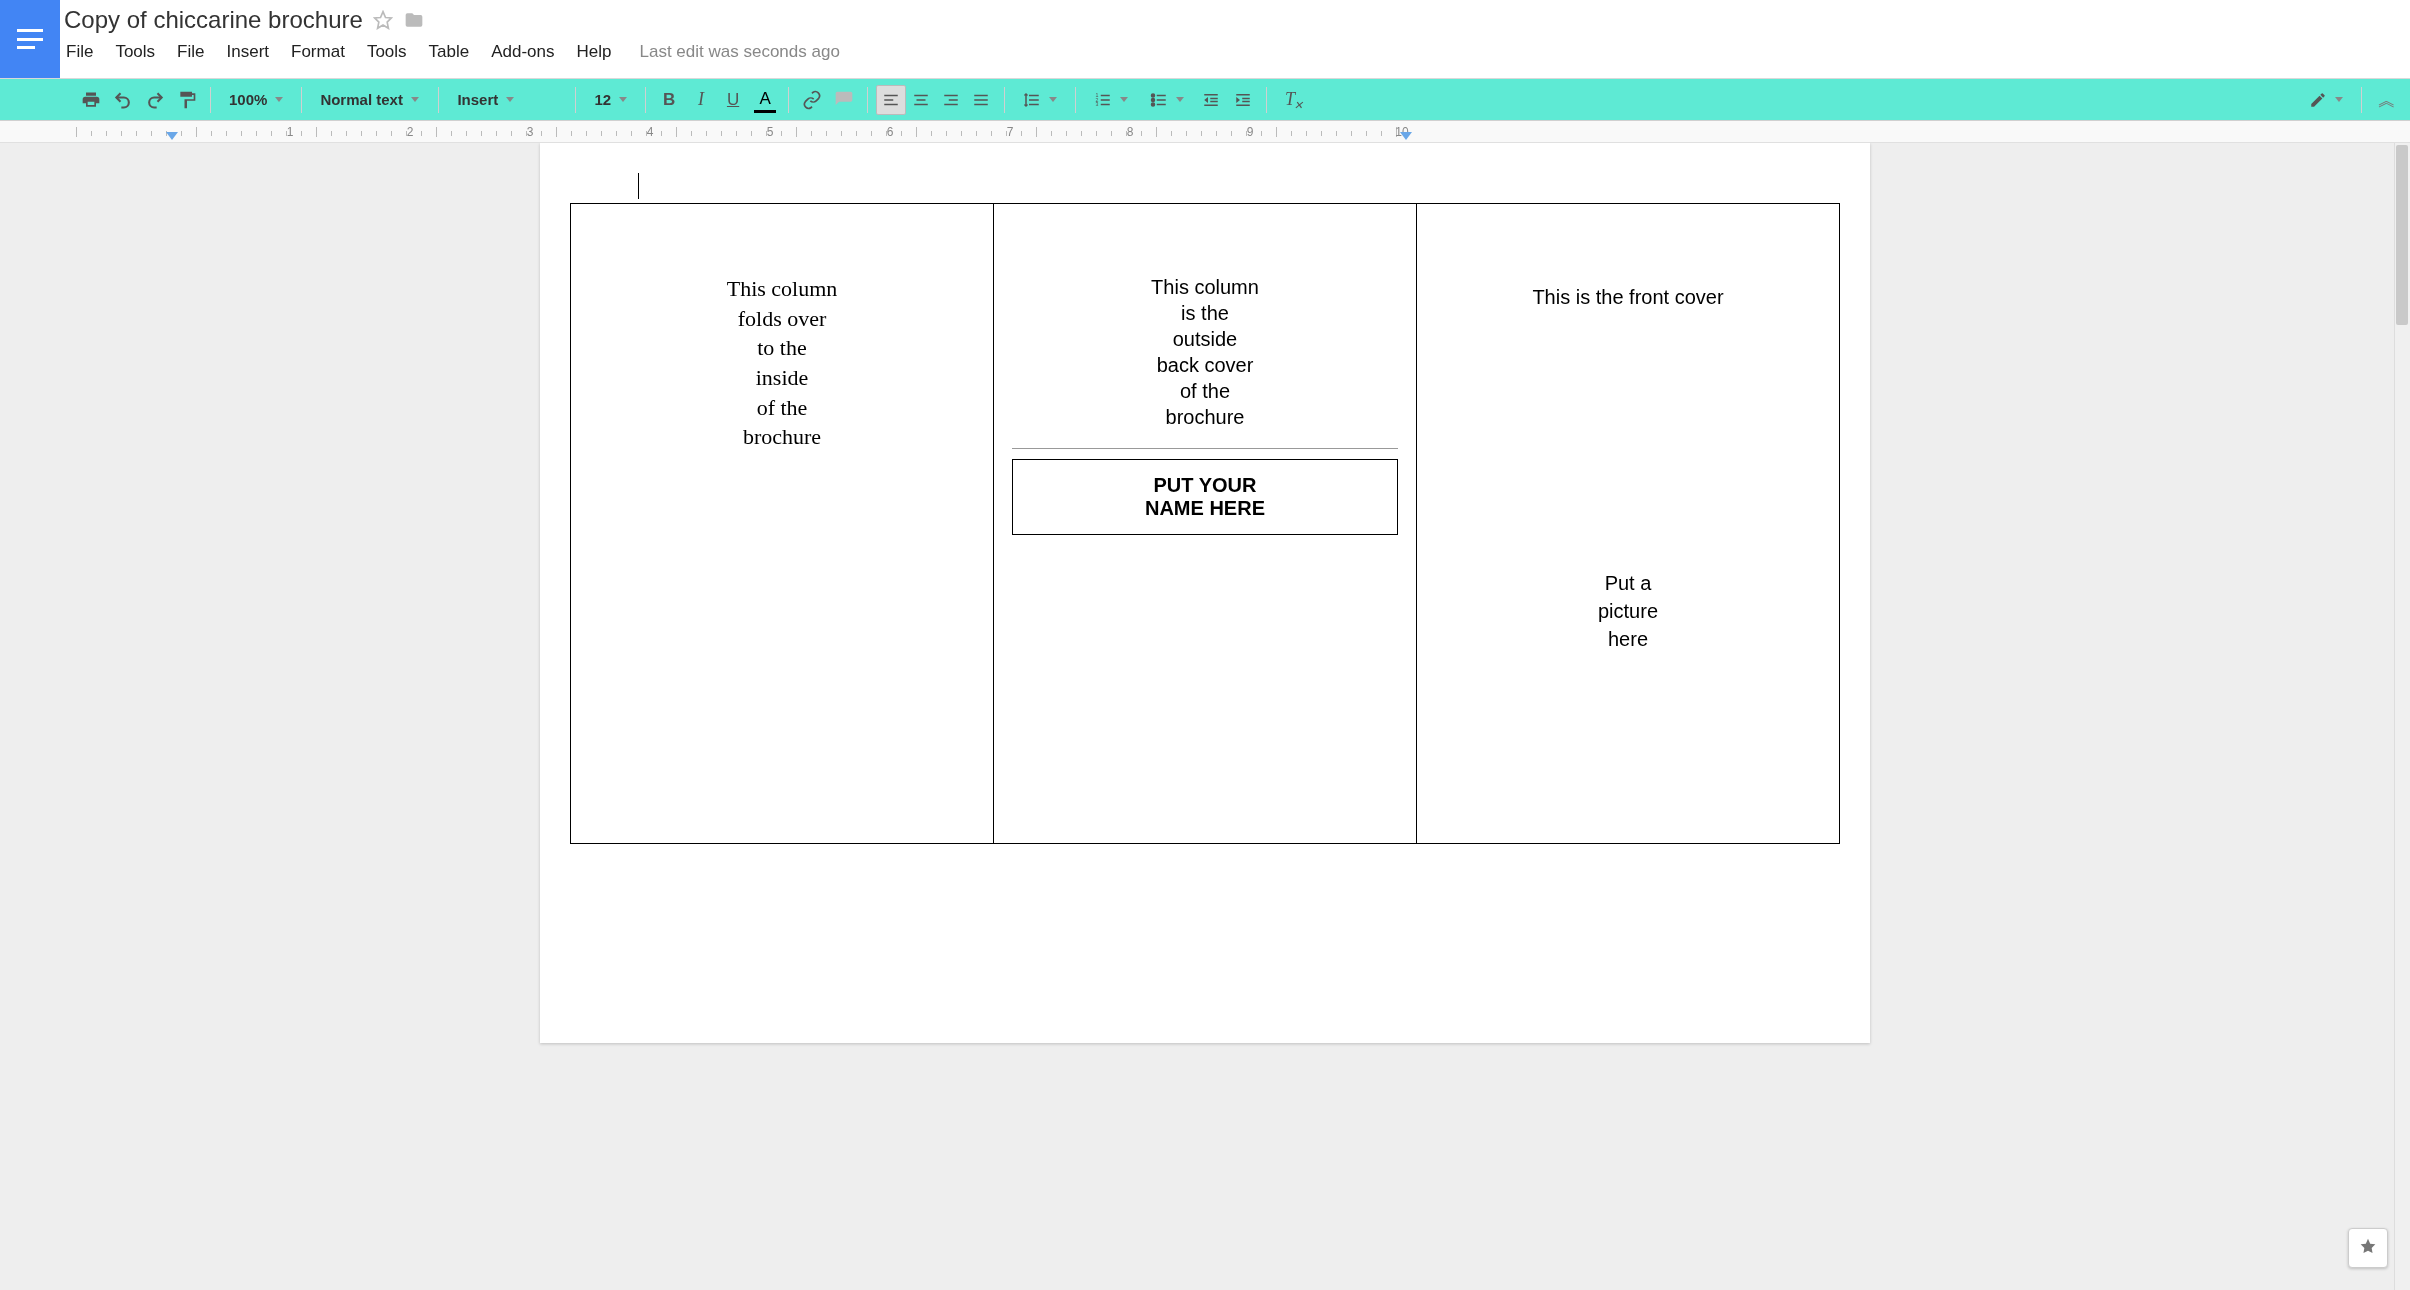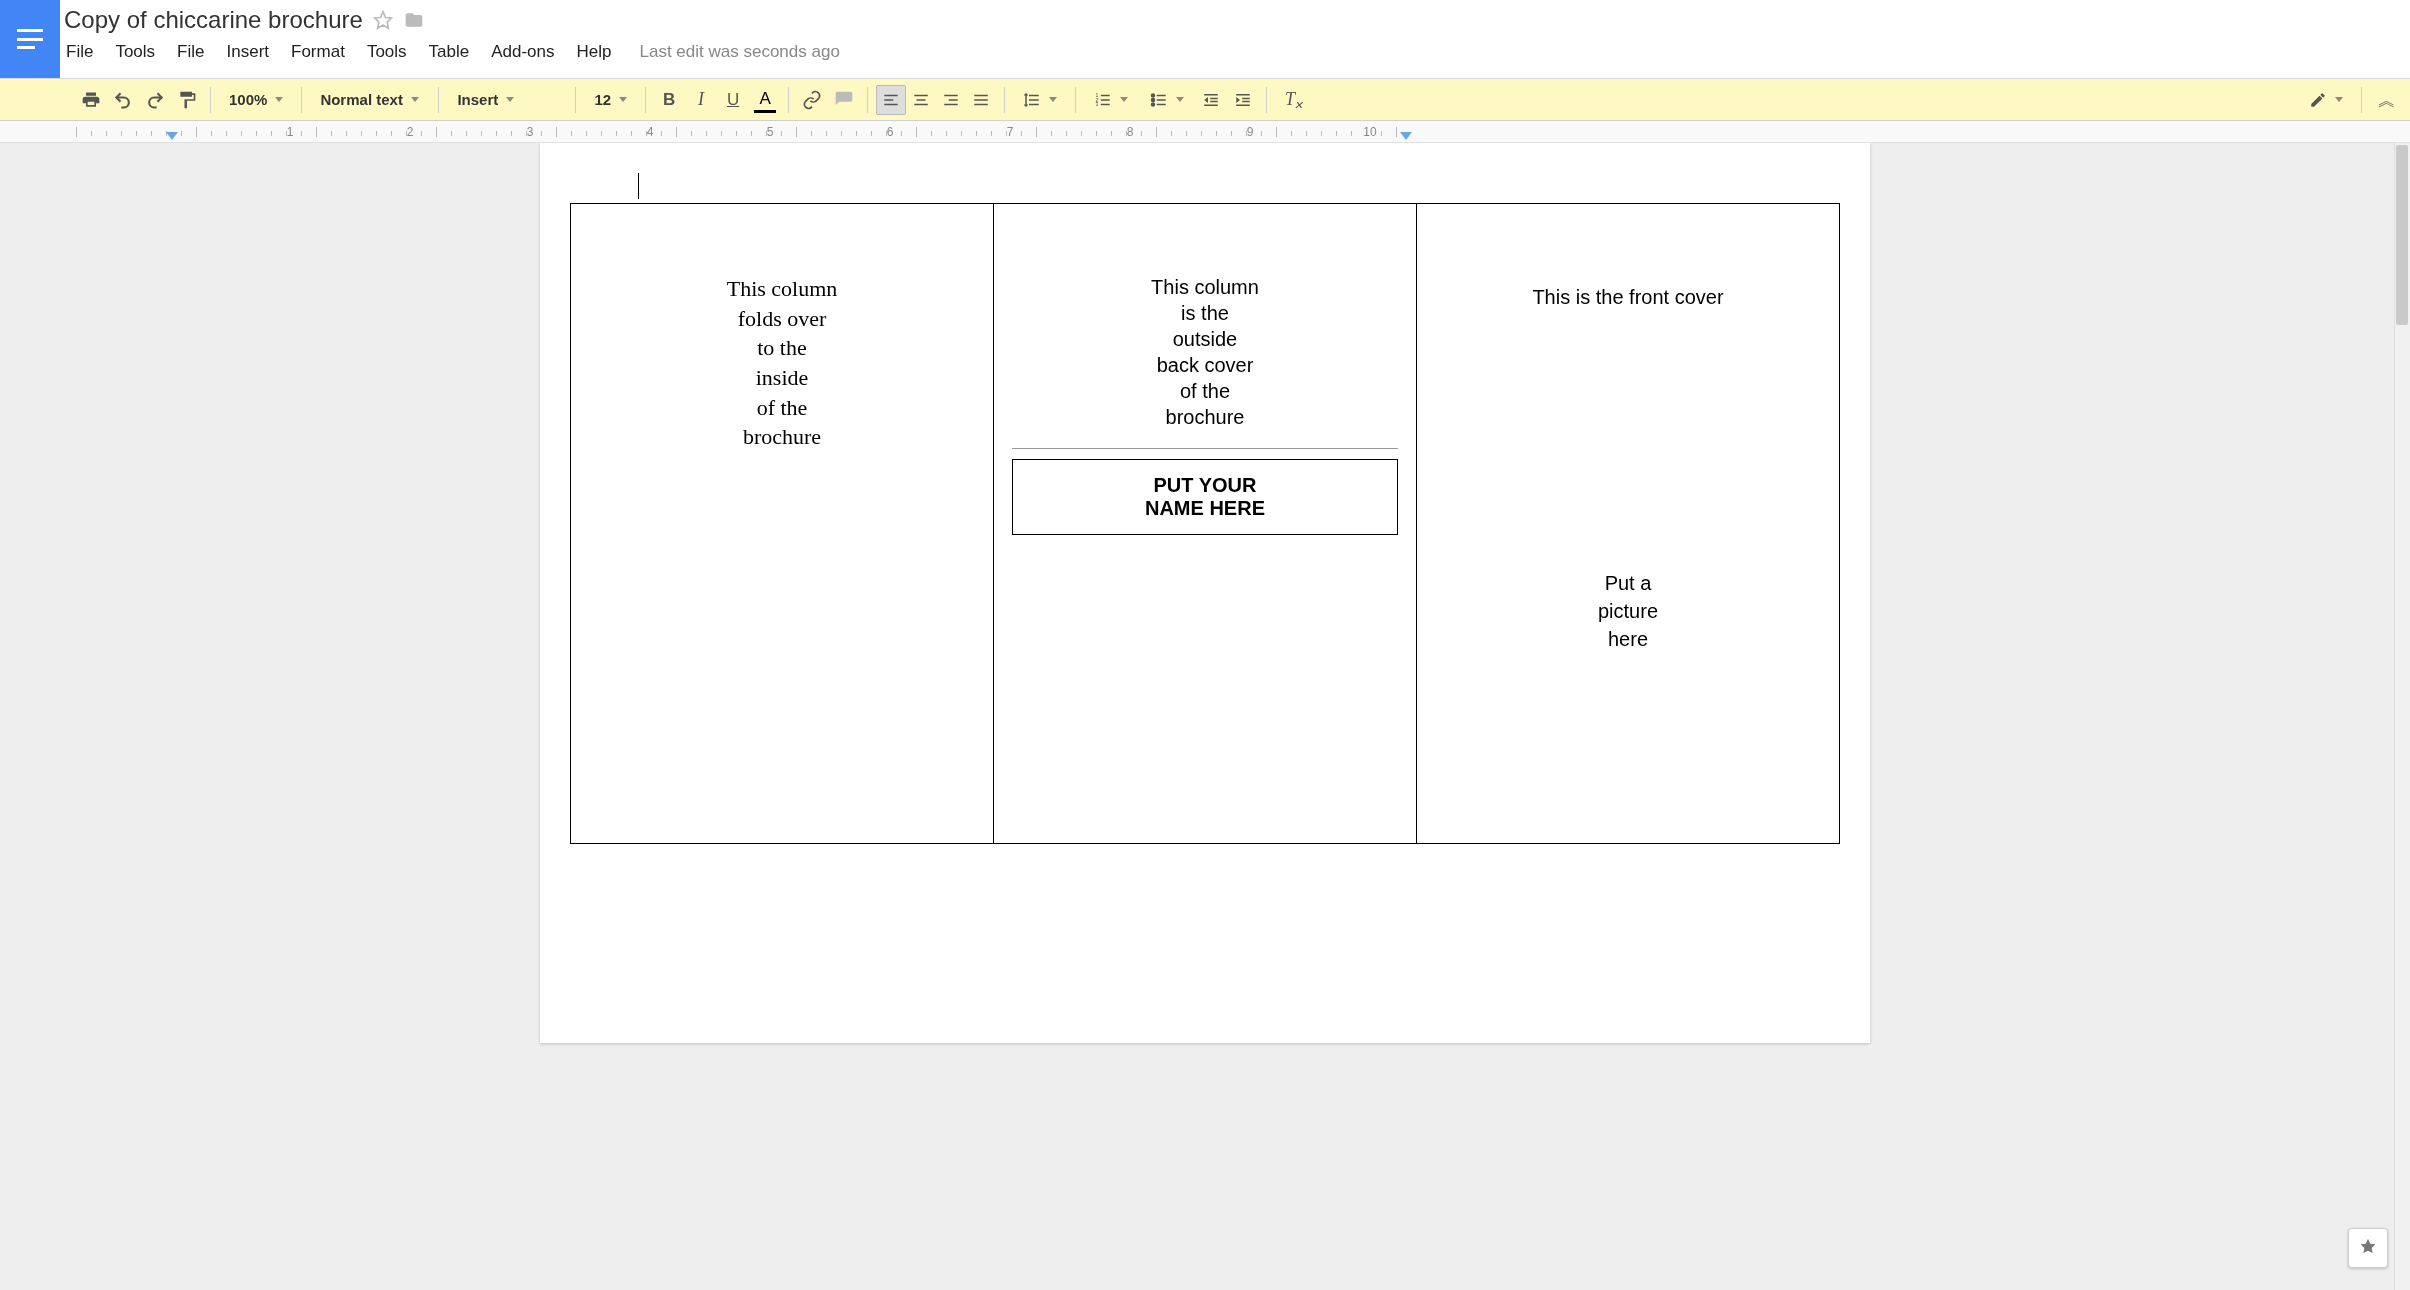--- a/index.html
+++ b/index.html
@@ -24,21 +24,21 @@
   .top-right { display:flex; flex-direction:column; align-items:flex-end; padding:6px 18px 0 0; gap:8px; }
   .account { font-size:15px; color:#555; display:flex; align-items:center; gap:4px; }
   .acct-caret { border-left:5px solid transparent; border-right:5px solid transparent; border-top:6px solid #777; }
   .top-buttons { display:flex; gap:10px; }
   .btn { height:36px; padding:0 16px; border-radius:3px; font-size:16px; font-weight:bold; display:flex; align-items:center; gap:8px; cursor:pointer; }
   .btn-comments { background:#f5f5f5; border:1px solid #ccc; color:#555; }
   .btn-share { background:#4285f4; border:1px solid #3367d6; color:#fff; }
   .lock-icon svg { display:block; }
 
   
-  .toolbar { height:42px; background:#fef9c3; border-bottom:1px solid #d0d0d0; display:flex; align-items:center; padding:0 10px 0 76px; gap:2px; position:relative; }
+  .toolbar { height:42px; background:#5eead4; border-bottom:1px solid #d0d0d0; display:flex; align-items:center; padding:0 10px 0 76px; gap:2px; position:relative; }
   .sep { width:1px; height:26px; background:#d0d0d0; margin:0 6px; }
   .tbtn { min-width:30px; height:30px; display:flex; align-items:center; justify-content:center; cursor:pointer; border-radius:2px; color:#555; }
   .tbtn svg { display:block; }
   .combo { height:30px; padding:0 10px; display:flex; align-items:center; gap:8px; font-size:15px; color:#333; cursor:pointer; }
   .combo .caret { border-left:4px solid transparent; border-right:4px solid transparent; border-top:5px solid #888; }
   .combo.bold-val { font-weight:bold; }
   .align-group .tbtn.active { background:#ddd; border:1px solid #bbb; }
   .text-color-swatch { width:22px; height:3px; background:#000; position:relative; top:3px; }
   .text-A { font-size:17px; font-weight:400; color:#000; line-height:1; }
   .spacer { flex:1; }
@@ -379,21 +379,21 @@
       <div class="tick big" style="left: 1320px;"></div>
       <div class="num" style="left: 214px;">1</div>
       <div class="num" style="left: 334px;">2</div>
       <div class="num" style="left: 454px;">3</div>
       <div class="num" style="left: 574px;">4</div>
       <div class="num" style="left: 694px;">5</div>
       <div class="num" style="left: 814px;">6</div>
       <div class="num" style="left: 934px;">7</div>
       <div class="num" style="left: 1054px;">8</div>
       <div class="num" style="left: 1174px;">9</div>
-      <div class="num" style="left: 1294px;">10</div>
+      <div class="num" style="left: 1326px;">10</div>
       <div class="indent-marker indent-down" style="left: 90px;"></div>
       <div class="indent-marker indent-down" style="left: 1324px;"></div>
     </div>
 </div>
 
 <div class="canvas">
   <div class="vscroll">
       <div class="vscroll-thumb"></div>
     </div>
 

